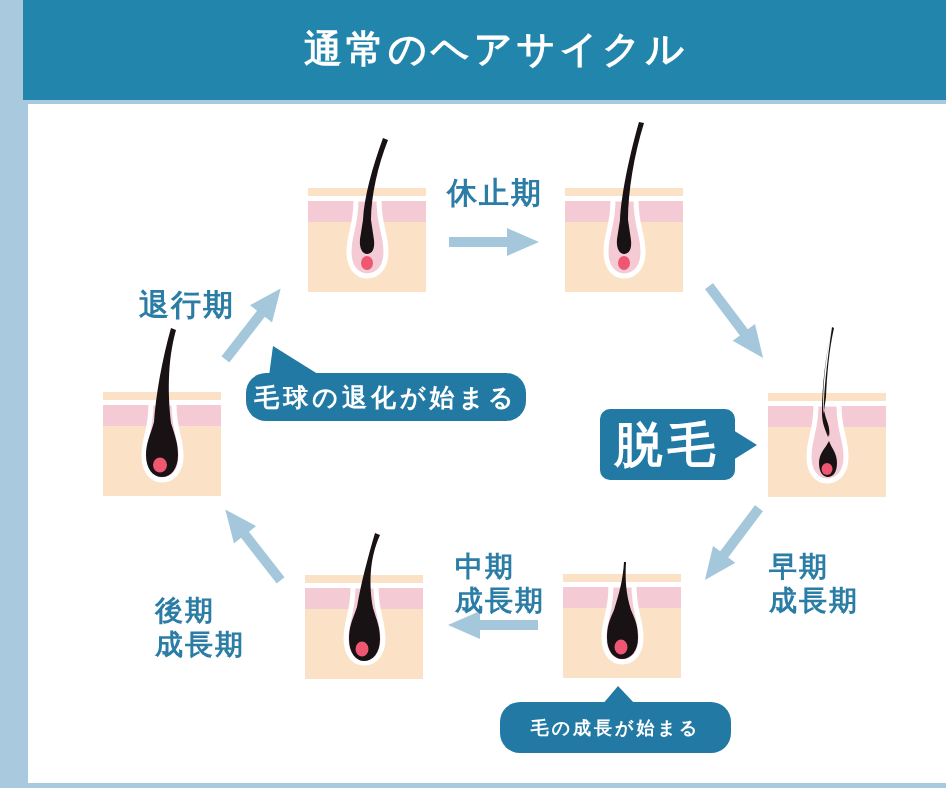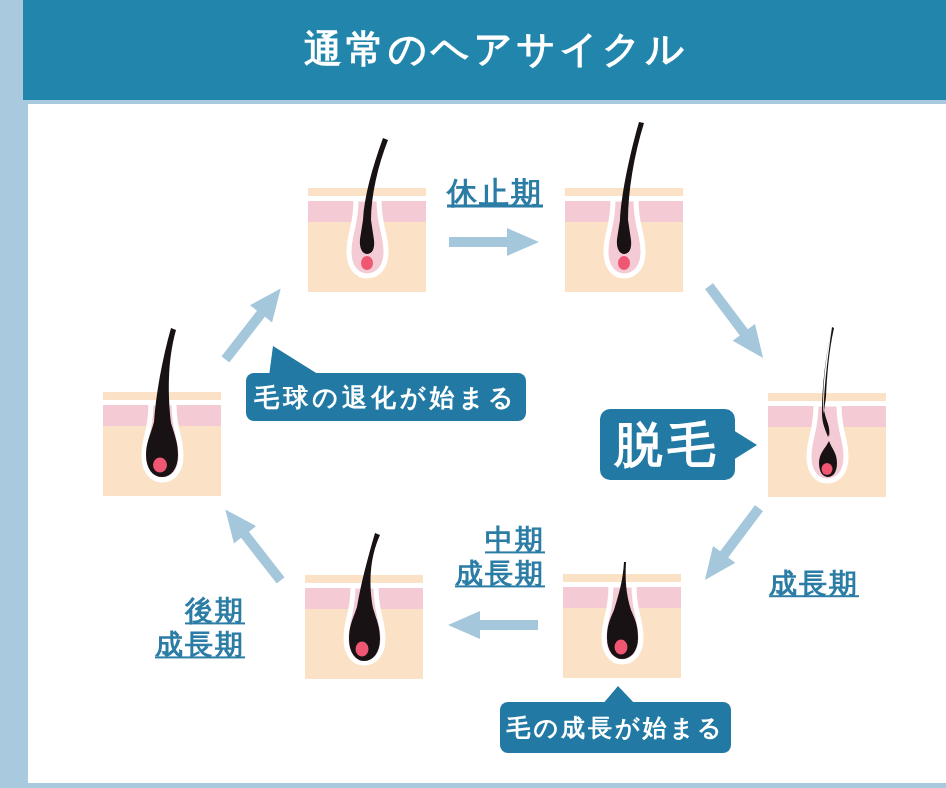--- a/index.html
+++ b/index.html
@@ -24,23 +24,23 @@
   .follicle{position:absolute;}
   .skin-peach{fill:var(--skin-peach);}
   .skin-white{fill:#ffffff;}
   .skin-pink{fill:var(--skin-pink);}
   .pocket{fill:var(--skin-pink);stroke:#ffffff;stroke-width:5;}
   .hair{fill:var(--hair-black);}
   .papilla{fill:var(--papilla-pink);}
   .arrow{position:absolute;width:90px;height:30px;}
   .arrow-fill{fill:var(--arrow);}
   .stage-label{position:absolute;transform:translate(-50%,-50%);font-weight:700;font-size:30px;
-    color:var(--label-text);letter-spacing:2px;white-space:nowrap;text-align:right;text-decoration:underline;}
+    color:var(--label-text);letter-spacing:2px;white-space:nowrap;text-align:left;}
   .stage-label.two-line{font-size:28px;line-height:1.2;}
-  .callout{position:absolute;background:var(--callout-bg);color:#ffffff;border-radius:8px;
+  .callout{position:absolute;background:var(--callout-bg);color:#ffffff;border-radius:20px;
     display:flex;align-items:center;justify-content:center;font-weight:700;white-space:nowrap;}
   .callout-tail{position:absolute;fill:var(--callout-bg);}
   .tail-fill{fill:var(--callout-bg);}
 </style>
 </head>
 <body>
 
 <div class="canvas">
 
   <svg width="0" height="0" style="position:absolute" aria-hidden="true">
@@ -125,24 +125,26 @@
       <use href="#arrow-shape"></use>
     </svg>
   <svg class="arrow" style="left:185px;top:530px;transform:rotate(232deg)" viewBox="0 0 90 30">
       <use href="#arrow-shape"></use>
     </svg>
   <svg class="arrow" style="left:185px;top:309px;transform:rotate(-52deg)" viewBox="0 0 90 30">
       <use href="#arrow-shape"></use>
     </svg>
 
   <div class="stage-label" style="left:472px;top:193px">休止期</div>
+  <div class="stage-label" style="left:164px;top:305px">退行期</div>
   <div class="stage-label two-line" style="left:791px;top:584px">
+    <div>早期</div>
     <div>成長期</div>
   </div>
-  <div class="stage-label two-line" style="left:477px;top:557px">
+  <div class="stage-label two-line" style="left:477px;top:584px">
     <div>中期</div>
     <div>成長期</div>
   </div>
   <div class="stage-label two-line" style="left:177px;top:628px">
     <div>後期</div>
     <div>成長期</div>
   </div>
 
   <svg class="callout-tail" style="left:242px;top:344px" width="60" height="34" viewBox="0 0 60 34">
     <polygon class="tail-fill" points="8,2 4,32 56,32"></polygon>
@@ -150,15 +152,15 @@
   <div class="callout" style="left:223px;top:373px;width:280px;height:48px;font-size:25px;letter-spacing:4px">毛球の退化が始まる</div>
 
   <svg class="callout-tail" style="left:709px;top:427px" width="26" height="36" viewBox="0 0 26 36">
     <polygon class="tail-fill" points="1,3 25,18 1,33"></polygon>
   </svg>
   <div class="callout" style="left:577px;top:409px;width:135px;height:71px;font-size:48px;letter-spacing:5px;border-radius:10px">脱毛</div>
 
   <svg class="callout-tail" style="left:577px;top:684px" width="40" height="22" viewBox="0 0 40 22">
     <polygon class="tail-fill" points="18,2 2,21 36,21"></polygon>
   </svg>
-  <div class="callout" style="left:477px;top:702px;width:231px;height:51px;font-size:24px;letter-spacing:3px">毛の成長が始まる</div>
+  <div class="callout" style="left:477px;top:702px;width:231px;height:51px;font-size:18px;letter-spacing:3px">毛の成長が始まる</div>
 
 </div>
 
 </body></html>

